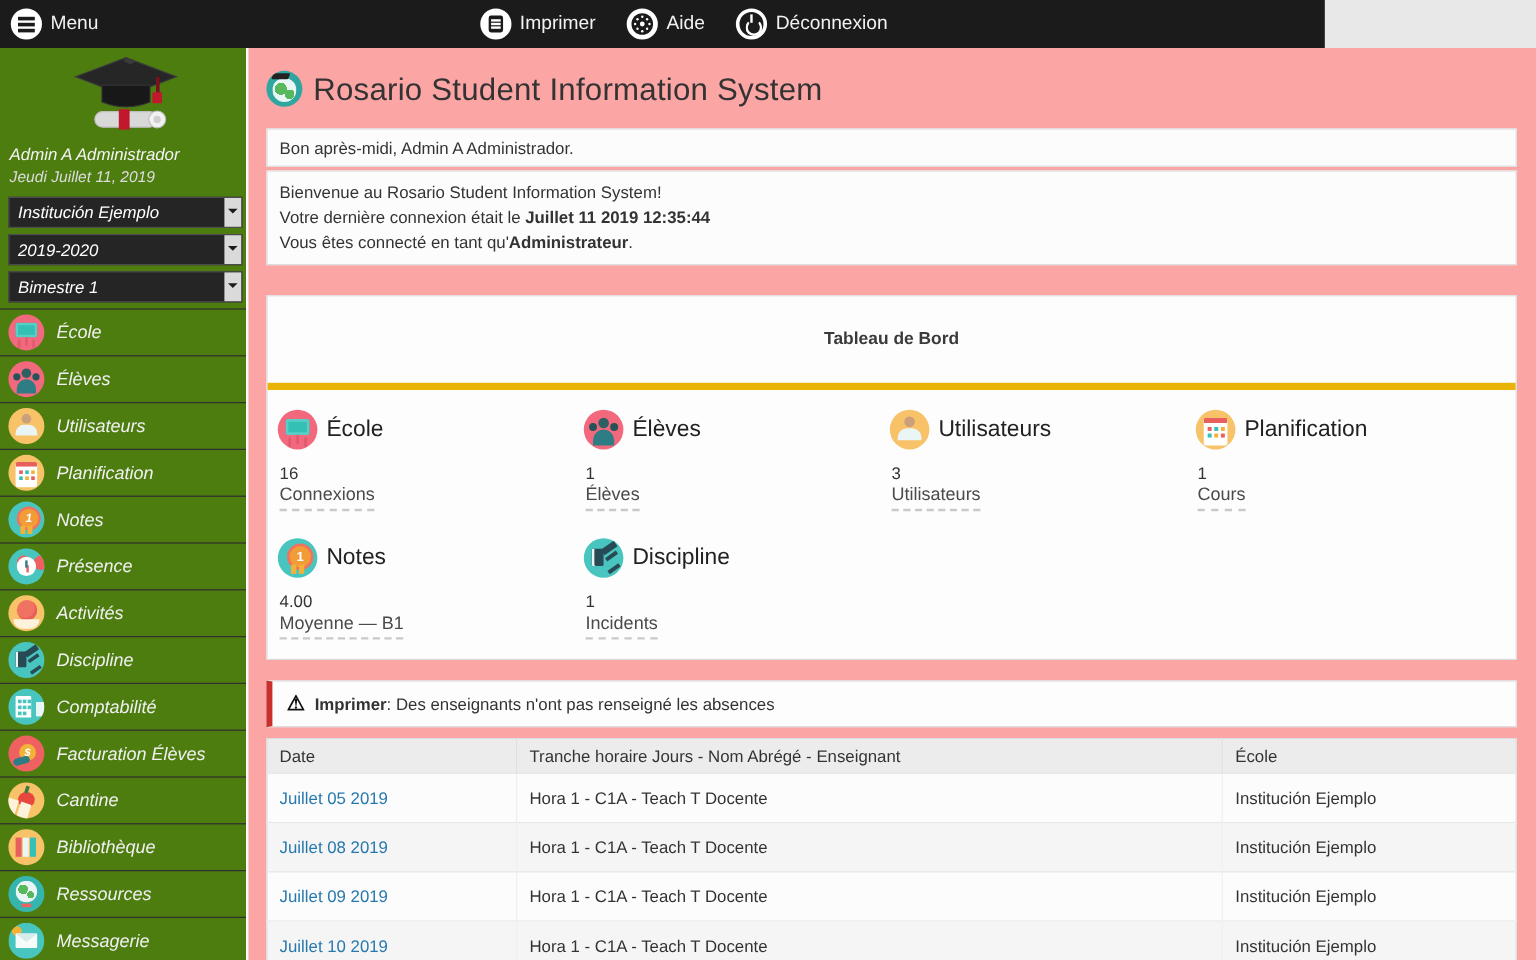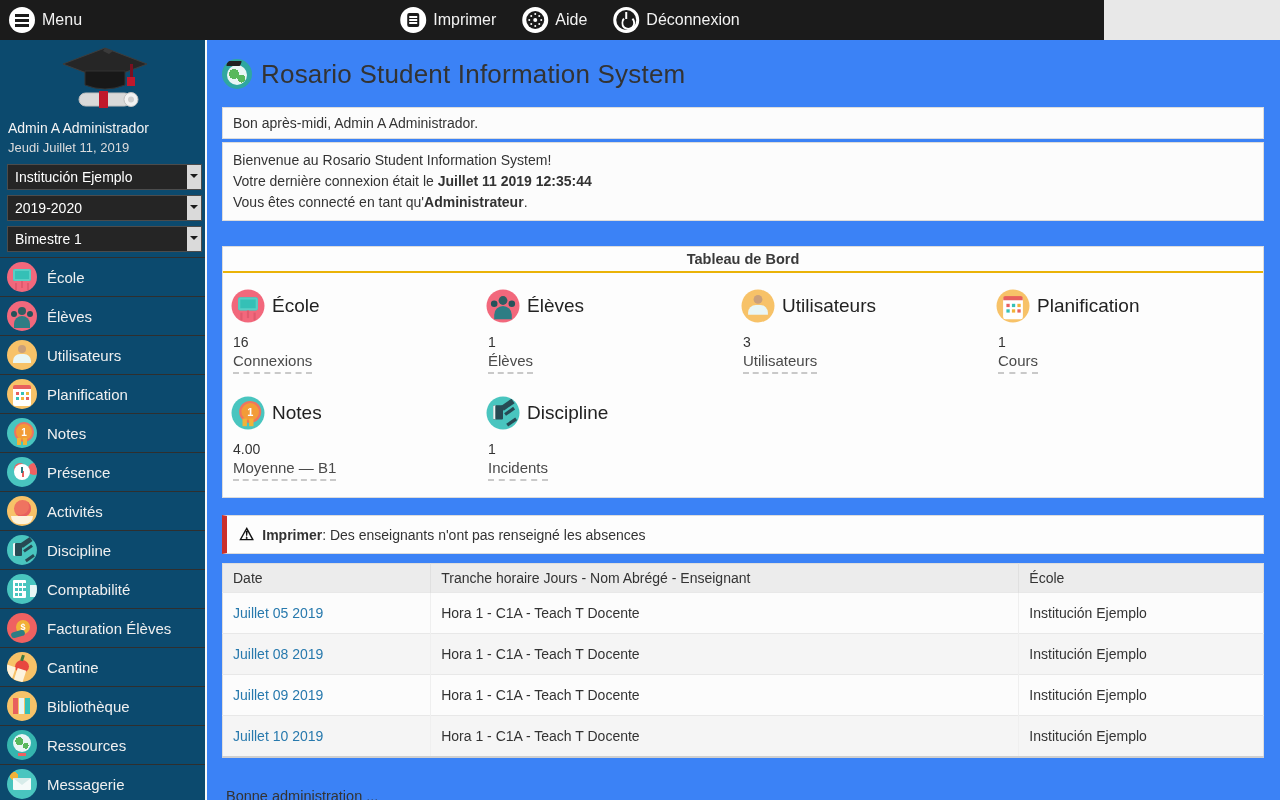--- a/index.html
+++ b/index.html
@@ -21,21 +21,21 @@
   .tb-icon.help::before { content:""; position:absolute; inset:4px; background:#1b1b1b; border-radius:50%; }
   .tb-icon.help::after { content:""; position:absolute; left:11px; top:11px; width:4px; height:4px; background:#fff; border-radius:50%;
       box-shadow:0 -6px 0 -1px #fff,0 6px 0 -1px #fff,-6px 0 0 -1px #fff,6px 0 0 -1px #fff,
                  -4px -4px 0 -1px #fff,4px -4px 0 -1px #fff,-4px 4px 0 -1px #fff,4px 4px 0 -1px #fff; }
   .tb-icon.power::before { content:""; position:absolute; inset:3px; background:#1b1b1b; border-radius:50%; }
   .tb-icon.power::after { content:""; position:absolute; left:8px; top:9px; width:10px; height:10px; border:2px solid #fff;
                           border-radius:50%; border-top-color:transparent; }
   .tb-icon.power .pbar { position:absolute; left:12px; top:5px; width:2px; height:7px; background:#fff; }
 
   
-  .sidebar { position:absolute; top:40px; left:0; width:209px; bottom:0; background:#0c4a6e; color:#eee; overflow:hidden; }
+  .sidebar { position:absolute; top:40px; left:0; width:209px; bottom:0; background:#4d7c0f; color:#eee; overflow:hidden;font-style:italic; }
   .logo { display:block; margin:7px auto 5px; }
   .user-name { padding:2px 8px 0; font-size:14px; color:#f4f4f4; }
   .user-date { padding:4px 8px 0; font-size:13px; color:#dcdcdc; }
   .selects { margin-top:9px; }
   .select { margin:0 7px 5px; height:26px; background:#252525; border:1px solid #4c4c4c; display:flex; align-items:center;
             color:#fff; font-size:14px; padding-left:7px; position:relative; cursor:pointer; }
   .select .arrow { position:absolute; right:0; top:0; bottom:0; width:14px; background:#dadada; display:flex; align-items:flex-start; justify-content:center; }
   .select .arrow::before { content:""; border:4px solid transparent; border-top-color:#1b1b1b; margin-top:9px; }
   .nav { margin-top:5px; border-top:1px solid #2f2f2f; }
   .nav-item { height:39px; display:flex; align-items:center; gap:10px; padding-left:7px; border-bottom:1px solid #2f2f2f;
@@ -101,30 +101,30 @@
   .i-messaging { background:#49c5bf; background-image:radial-gradient(circle at 7px 7px, #f2b237 0 4px, transparent 4px); }
   .i-messaging::before { content:""; position:absolute; left:6px; top:9px; width:18px; height:12px; background:#f5fbfa; border-radius:1px; }
   .i-messaging::after { content:""; position:absolute; left:6px; top:9px; border-left:9px solid transparent; border-right:9px solid transparent;
                         border-top:7px solid #d7ecea; }
   .i-globe { background:#2fa7a0; }
   .i-globe::before { content:""; position:absolute; left:5px; top:6px; width:20px; height:20px; border-radius:50%; background:#e9f6f5;
       background-image:radial-gradient(circle at 35% 45%, #58b85c 0 5px, transparent 5px), radial-gradient(circle at 72% 68%, #58b85c 0 4px, transparent 4px); }
   .i-globe::after { content:""; position:absolute; left:5px; top:2px; width:14px; height:5px; background:#222; transform:skewX(-20deg); border-radius:1px; }
 
   
-  .main { position:absolute; left:205px; top:40px; right:0; bottom:0; background:#3b82f6; border-left:2px solid #fafafa; padding:0 16px 0 15px; overflow:hidden; }
+  .main { position:absolute; left:205px; top:40px; right:0; bottom:0; background:#fca5a5; border-left:2px solid #fafafa; padding:0 16px 0 15px; overflow:hidden; }
   .page-title-row { display:flex; align-items:center; gap:9px; margin-top:15px; height:38px; }
   .page-title { font-size:26px; font-weight:500; color:#333; letter-spacing:0.2px; }
   .box { background:#fcfcfc; border:1px solid #dcdcdc; }
   .greeting-box { margin-top:14px; padding:7px 10px; font-size:14px; color:#333; }
   .welcome-box { margin-top:3px; padding:7px 10px; font-size:14px; line-height:21px; color:#333; }
   .welcome-box b { font-weight:bold; }
 
   .dashboard { margin-top:25px; background:#fdfdfd; border:1px solid #dcdcdc; }
-  .dash-header { text-align:center; font-weight:bold; font-size:14.5px; color:#3a3a3a; padding:4px 0; border-bottom:2px solid #eab308; }
+  .dash-header { text-align:center; font-weight:bold; font-size:14.5px; color:#3a3a3a; padding:28px 0; border-bottom:6px solid #eab308; }
   .dash-grid { display:grid; grid-template-columns:repeat(4, 1fr); padding:18px 10px 16px; row-gap:24px; }
   .stat-head { display:flex; align-items:center; gap:9px; }
   .stat-head .icon { transform:scale(1.1); }
   .stat-title { font-size:19px; color:#222; }
   .stat-value { margin-top:13px; font-size:14px; color:#333; }
   .stat-label { display:inline-block; font-size:15px; color:#4a4a4a; padding-bottom:3px; border-bottom:2px dashed #c9c9c9; margin-top:2px; }
 
   .warning { margin-top:17px; background:#fdfdfd; border:1px solid #dcdcdc; border-left:5px solid #c9302c;
              display:flex; align-items:center; gap:8px; padding:8px 12px; font-size:14px; color:#333; }
   .warn-icon::before { content:"\26A0"; font-size:17px; font-weight:bold; color:#111; }

